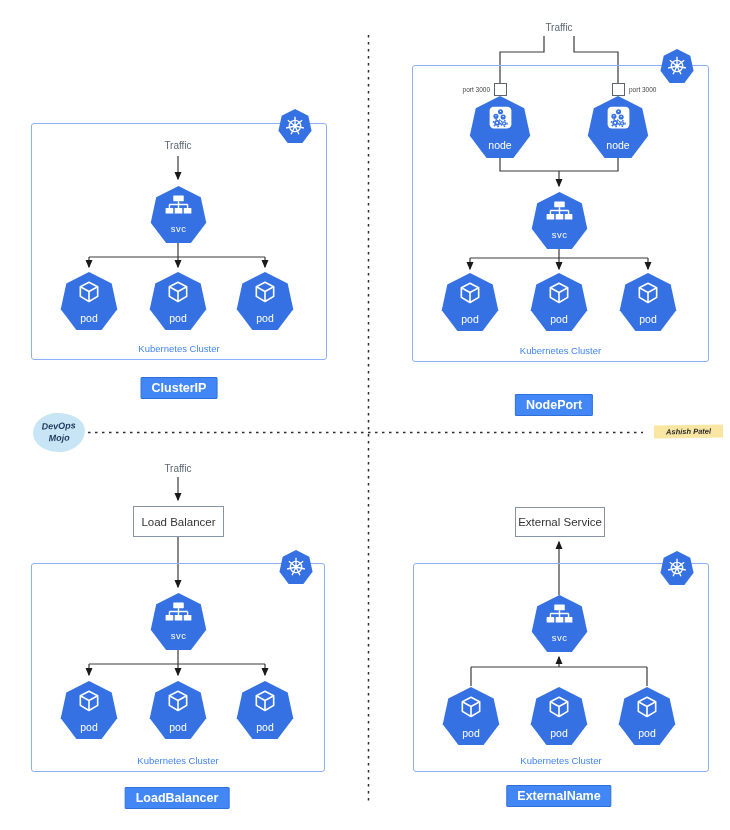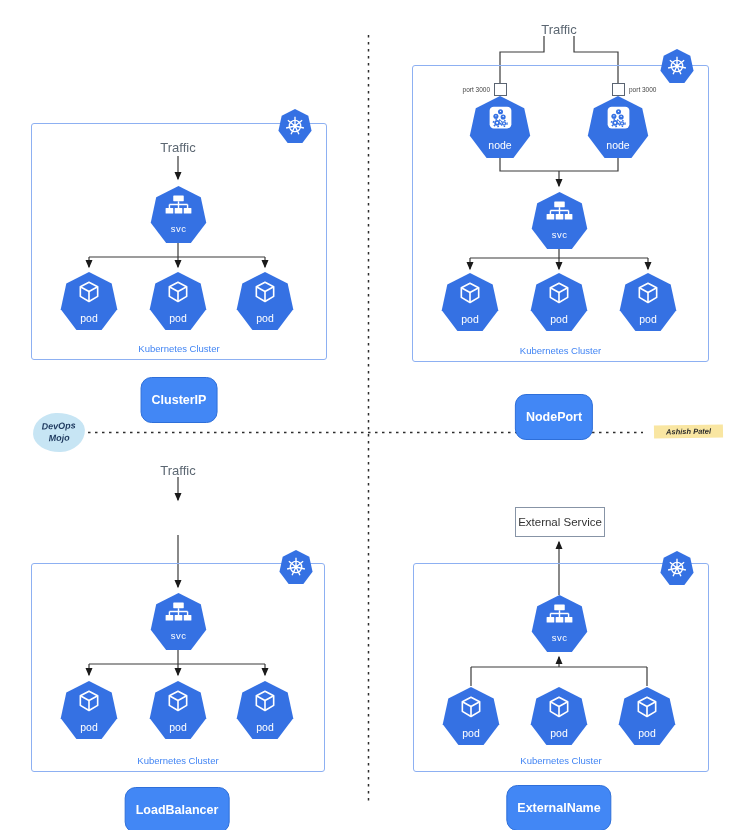--- a/index.html
+++ b/index.html
@@ -16,28 +16,28 @@
   .hepta.pod-h{width:58px;height:58px;}
   .hepta.node-h{width:62px;height:62px;}
   .hepta.logo-h{width:34px;height:34px;}
   .svc-h .lbl{font-size:9.5px;letter-spacing:.5px;}
 
   
   .cluster{position:absolute;border:1px solid var(--cluster-border,#8DB0F2);border-radius:3px;background:transparent;}
   .cluster-lbl{position:absolute;left:0;right:0;bottom:5px;text-align:center;
                color:var(--cluster-label-blue,#4285F4);font-size:9.5px;}
 
-  .traffic{position:absolute;transform:translateX(-50%);font-size:13px;color:var(--traffic-gray,#5C6772);}
+  .traffic{position:absolute;transform:translateX(-50%);font-size:10px;color:var(--traffic-gray,#5C6772);}
 
   .wbox{position:absolute;background:#fff;border:1px solid var(--box-border-gray,#8794A6);
         display:flex;align-items:center;justify-content:center;font-size:11.5px;color:#333;}
 
   .type-badge{position:absolute;transform:translateX(-50%);background:var(--button-blue,#4287F5);
-              border:1px solid var(--button-border,#2E6FD9);border-radius:11px;color:#fff;
-              font-weight:bold;font-size:12.5px;line-height:14px;padding:15px 10px;white-space:nowrap;}
+              border:1px solid var(--button-border,#2E6FD9);border-radius:1px;color:#fff;
+              font-weight:bold;font-size:12.5px;line-height:14px;padding:3px 10px;white-space:nowrap;}
 
   .port-sq{position:absolute;width:11px;height:11px;background:#fff;border:1px solid #5a6472;}
   .port-lbl{position:absolute;font-size:6.5px;color:var(--port-text,#444444);line-height:11px;}
   .port-lbl.right-align{text-align:right;}
 
   .devops{position:absolute;left:33px;top:413px;width:52px;height:39px;
           background:var(--devops-bg,#C7E5F4);border-radius:45% 55% 48% 52%/52% 45% 55% 48%;
           transform:rotate(-2deg);display:flex;flex-direction:column;align-items:center;justify-content:center;
           font-weight:bold;font-style:italic;font-size:9px;line-height:1.25;color:var(--devops-text,#1F3A5F);}
   .author{position:absolute;left:654px;top:425px;background:var(--author-bg,#F9E6A2);
@@ -244,20 +244,21 @@
   <div class="cluster" style="left:31px;top:563px;width:292px;height:207px;">
     <div class="cluster-lbl">Kubernetes Cluster</div>
   </div>
   <div class="hepta logo-h" style="left:279px;top:550px;">
     <svg width="22" height="22">
         <use href="#icon-helm"></use>
       </svg>
   </div>
   <div class="traffic" style="left:178px;top:463px;">Traffic</div>
 
+  <div class="wbox" style="left:133px;top:506px;width:89px;height:29px;">Load Balancer</div>
 
   <div class="hepta svc-h" style="left:150px;top:593px;">
     <svg width="27" height="21">
         <use href="#icon-svc"></use>
       </svg>
     <div class="lbl">svc</div>
   </div>
 
   <div class="hepta pod-h" style="left:60px;top:681px;">
     <svg width="26" height="26">

